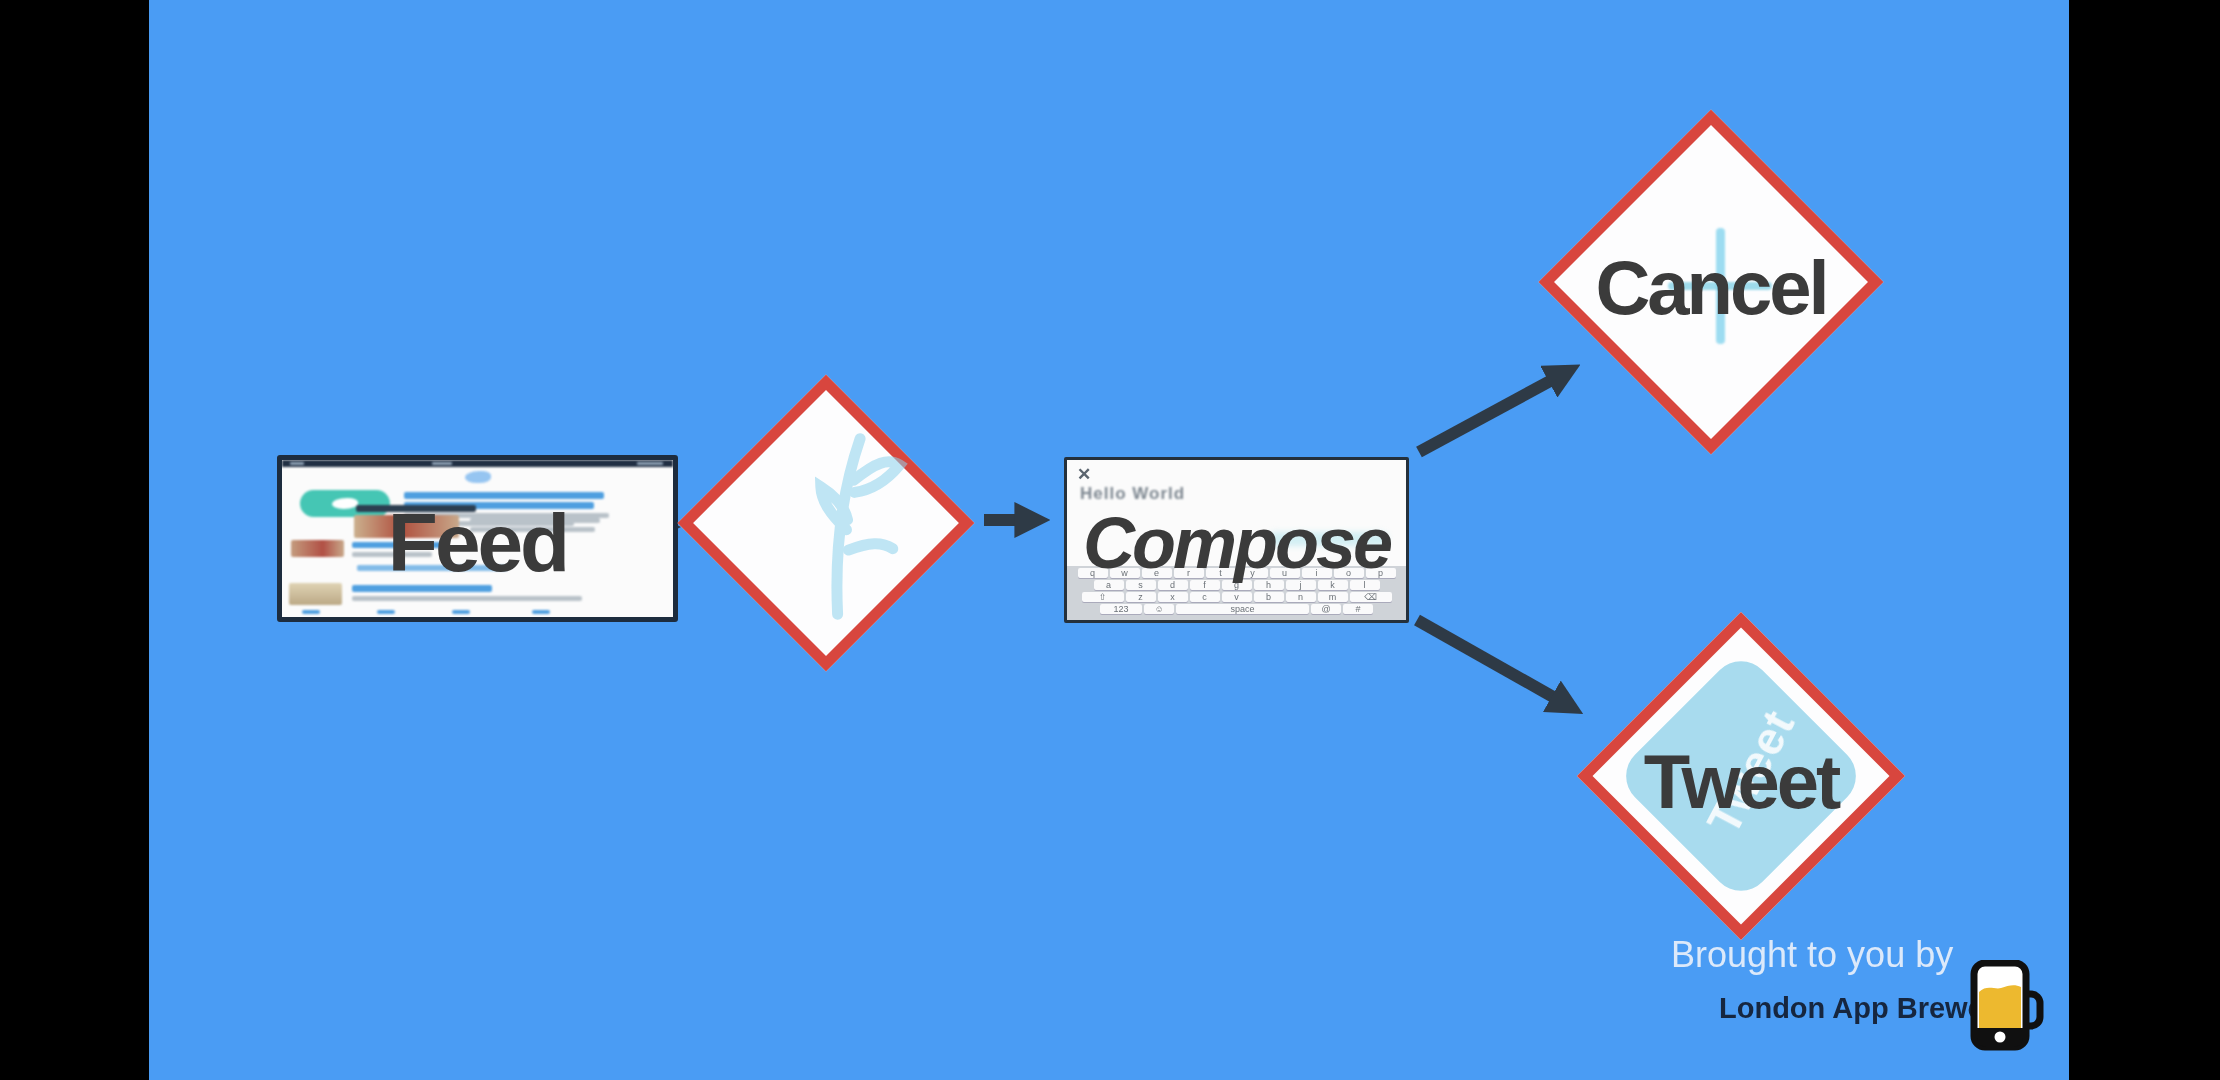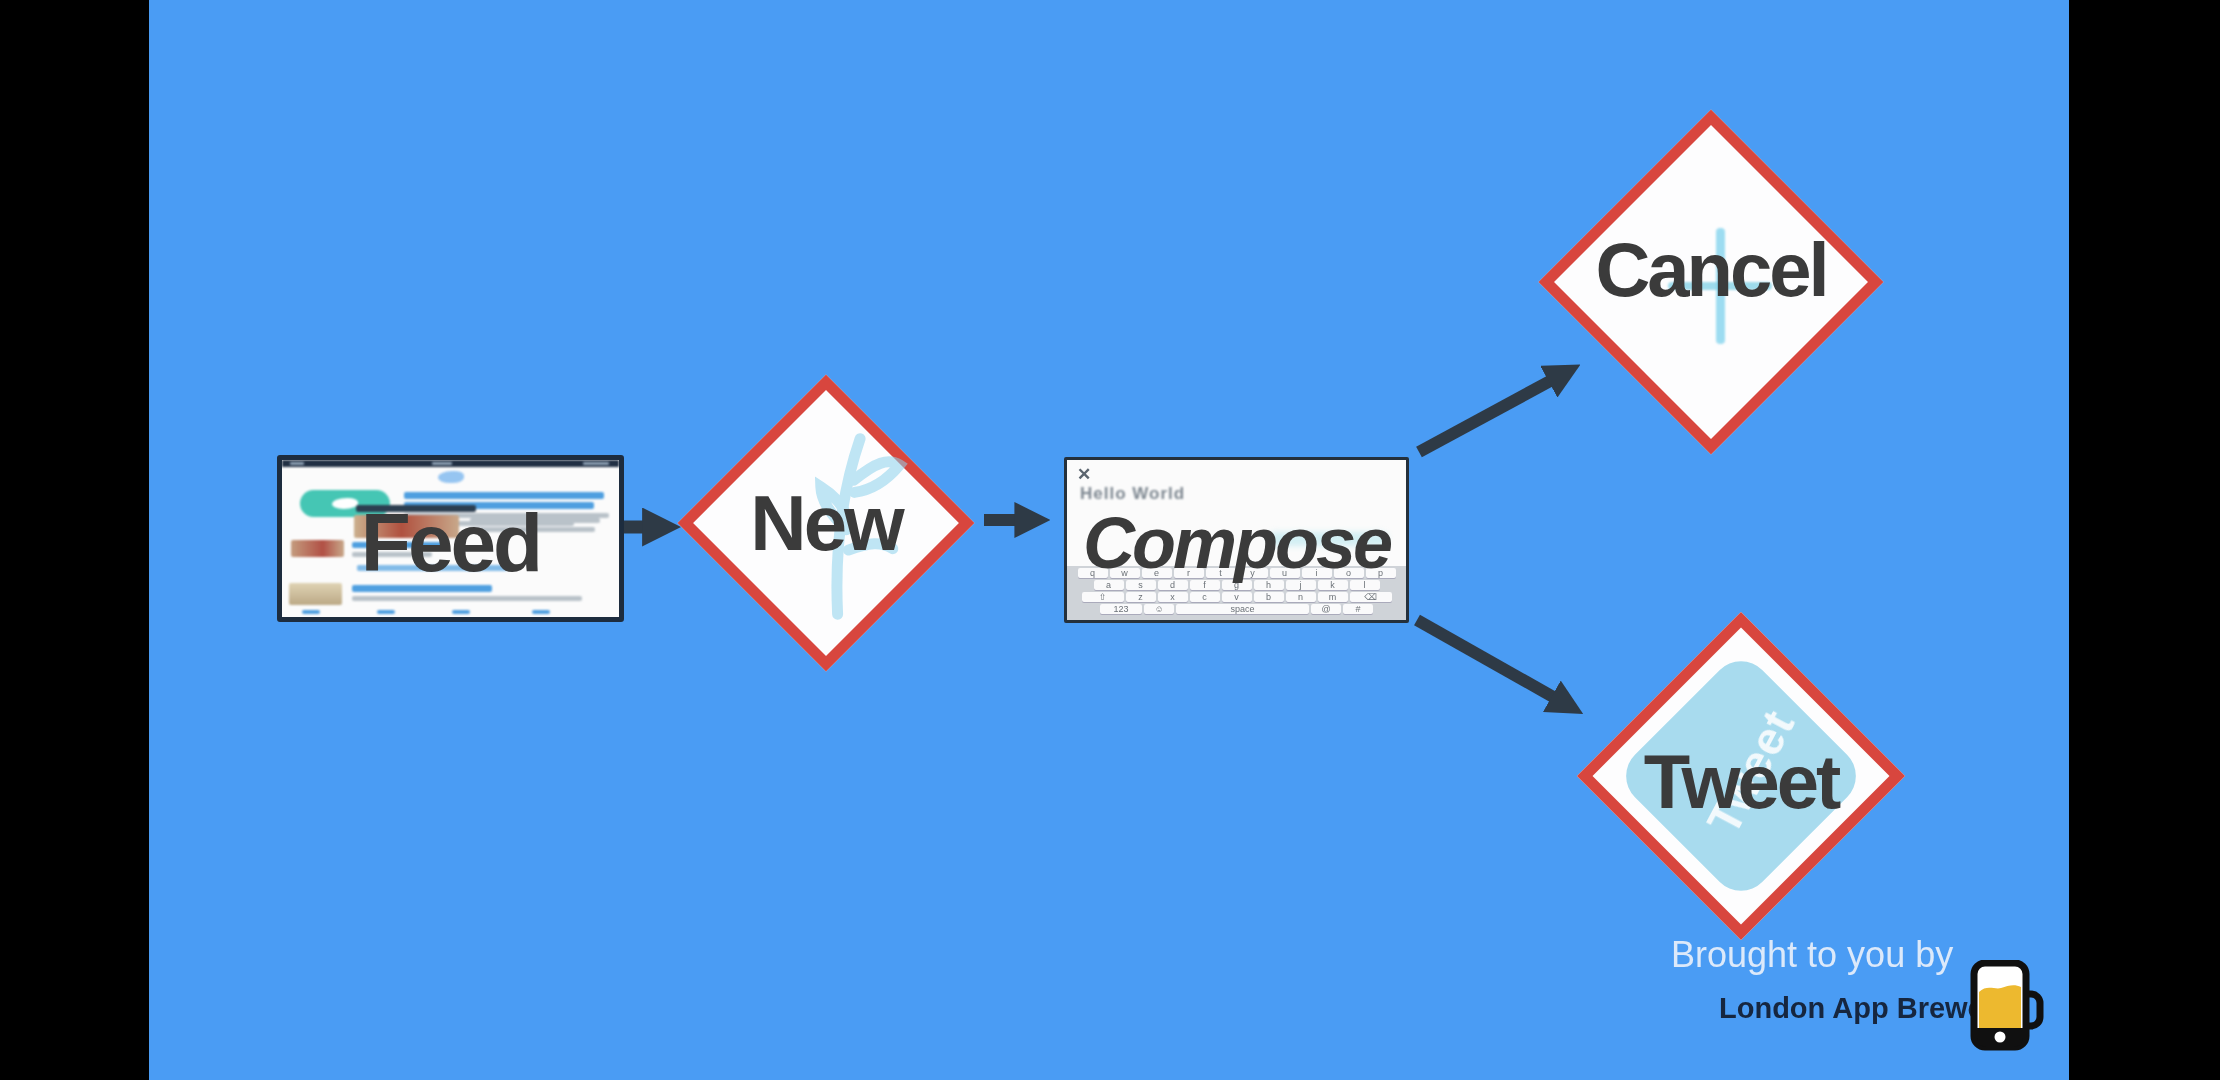--- a/index.html
+++ b/index.html
@@ -8,21 +8,21 @@
     --gold:#EDB92F; --teal:#45C6B4;
   }
   *{margin:0;padding:0;box-sizing:border-box;}
   html,body{width:2220px;height:1080px;background:#000;overflow:hidden;
     font-family:"Liberation Sans", sans-serif;}
   .stage{position:absolute;left:149px;top:0;width:1920px;height:1080px;background:var(--blue);}
   .arrows{position:absolute;left:0;top:0;width:1920px;height:1080px;}
 
   
   .screen{position:absolute;background:#fbfbfb;}
-  .screen-feed{left:128px;top:455px;width:347px;height:167px;border:5px solid #1D2C3E;border-radius:3px;}
+  .screen-feed{left:128px;top:455px;width:401px;height:167px;border:5px solid #1D2C3E;border-radius:3px;}
   .screen-compose{left:915px;top:457px;width:345px;height:166px;border:3px solid #24303C;border-radius:2px;}
   .shot{position:absolute;inset:0;overflow:hidden;filter:blur(1.1px);}
   .bar{position:absolute;border-radius:2px;}
   .b-blue{background:#4F9FE0;} .b-gray{background:#B9C2C9;} .b-dark{background:#2C3E50;}
   .statusbar{position:absolute;left:0;top:0;right:0;height:7px;background:#223044;}
   .statusbar i{position:absolute;top:2px;height:3px;background:#8fa2b5;border-radius:1px;}
   .birdmark{position:absolute;left:50%;top:11px;width:26px;height:12px;background:#7db8ef;
     border-radius:60% 40% 50% 50%;transform:translateX(-50%);opacity:.8;}
   .tealbtn{position:absolute;left:18px;top:30px;width:90px;height:27px;border-radius:14px;
     background:var(--teal);display:flex;align-items:center;justify-content:center;}
@@ -54,21 +54,21 @@
   
   .diamond{position:absolute;transform:translate(-50%,-50%) rotate(45deg);
     background:#FDFDFE;border:11px solid var(--red);}
   .d-new{left:677px;top:523px;width:210px;height:210px;}
   .d-cancel{left:1562px;top:282px;width:244px;height:244px;}
   .d-tweet{left:1592px;top:776px;width:232px;height:232px;}
   .d-tweet .inner-btn{position:absolute;inset:15px;background:var(--tweetfill);border-radius:30px;}
   .diamond-label{position:absolute;transform:translate(-50%,-50%);font-weight:700;
     color:var(--label);letter-spacing:-3px;white-space:nowrap;z-index:6;}
   .l-new{left:677px;top:523px;font-size:78px;}
-  .l-cancel{left:1562px;top:269px;font-size:76px;}
+  .l-cancel{left:1562px;top:287px;font-size:76px;}
   .l-tweet{left:1592px;top:781px;font-size:76px;}
   .ghost-feather{position:absolute;left:640px;top:420px;opacity:.55;transform:rotate(6deg);z-index:4;}
   .ghost-plus-v{position:absolute;left:1567px;top:228px;width:9px;height:116px;background:#86D5EE;
     border-radius:4px;opacity:.8;filter:blur(1px);z-index:4;}
   .ghost-plus-h{position:absolute;left:1519px;top:282px;width:104px;height:8px;background:#7FD0E6;
     border-radius:4px;opacity:.75;filter:blur(1px);z-index:4;}
   .ghost-tweet{position:absolute;left:1602px;top:772px;transform:translate(-50%,-50%) rotate(-62deg);
     font-size:46px;font-weight:700;color:#FFFFFF;opacity:.85;filter:blur(.6px);z-index:5;letter-spacing:1px;}
 
   
@@ -129,21 +129,20 @@
 
   <svg class="ghost-feather" width="120" height="210" viewBox="0 0 120 210">
     <g fill="none" stroke="#8ED2EC" stroke-width="11" stroke-linecap="round">
       <path d="M62 18 C 50 70 48 130 58 195"></path>
       <path d="M60 60 C 80 40 92 34 104 40 C 92 58 78 68 62 72"></path>
       <path d="M58 110 C 40 96 30 84 28 70 C 44 78 54 88 58 100"></path>
       <path d="M62 130 C 82 120 94 118 106 124"></path>
     </g>
   </svg>
   <div class="diamond d-new"></div>
-  <div class="diamond-label l-new">New</div>
 
   <div class="screen screen-compose">
     <div class="shot" style="filter:none">
       <div class="close-x">✕</div>
       <div class="ghost-text">Hello World</div>
       <div class="cyan-smudge"></div>
       <div class="keyboard">
           <div class="kb-row">
             <div class="kb-key">q</div>
             <div class="kb-key">w</div>

